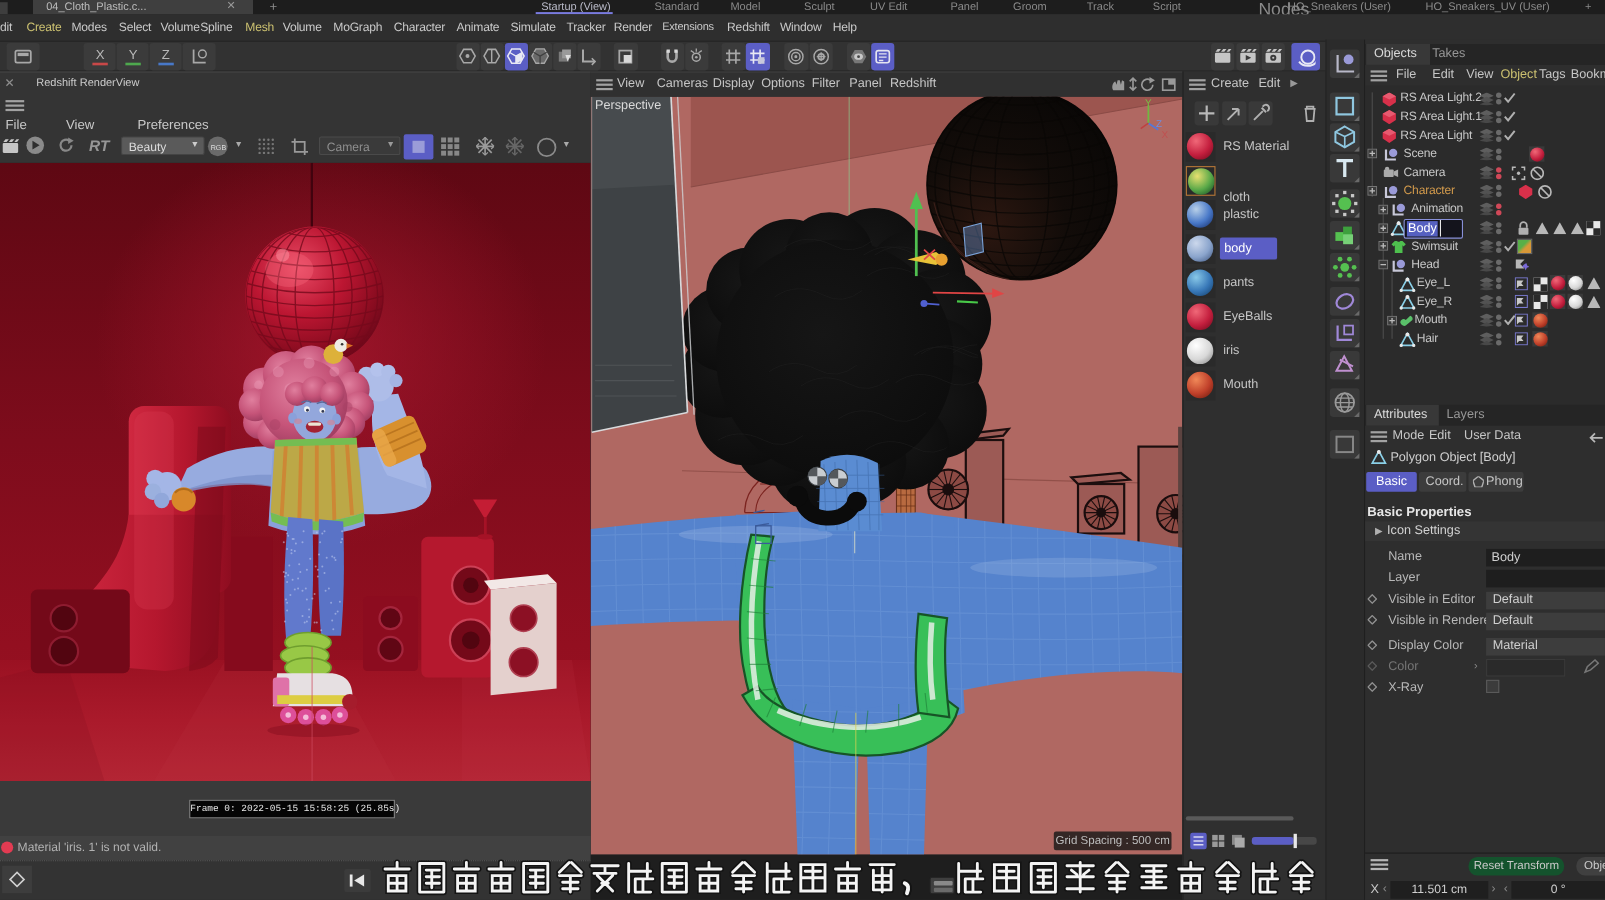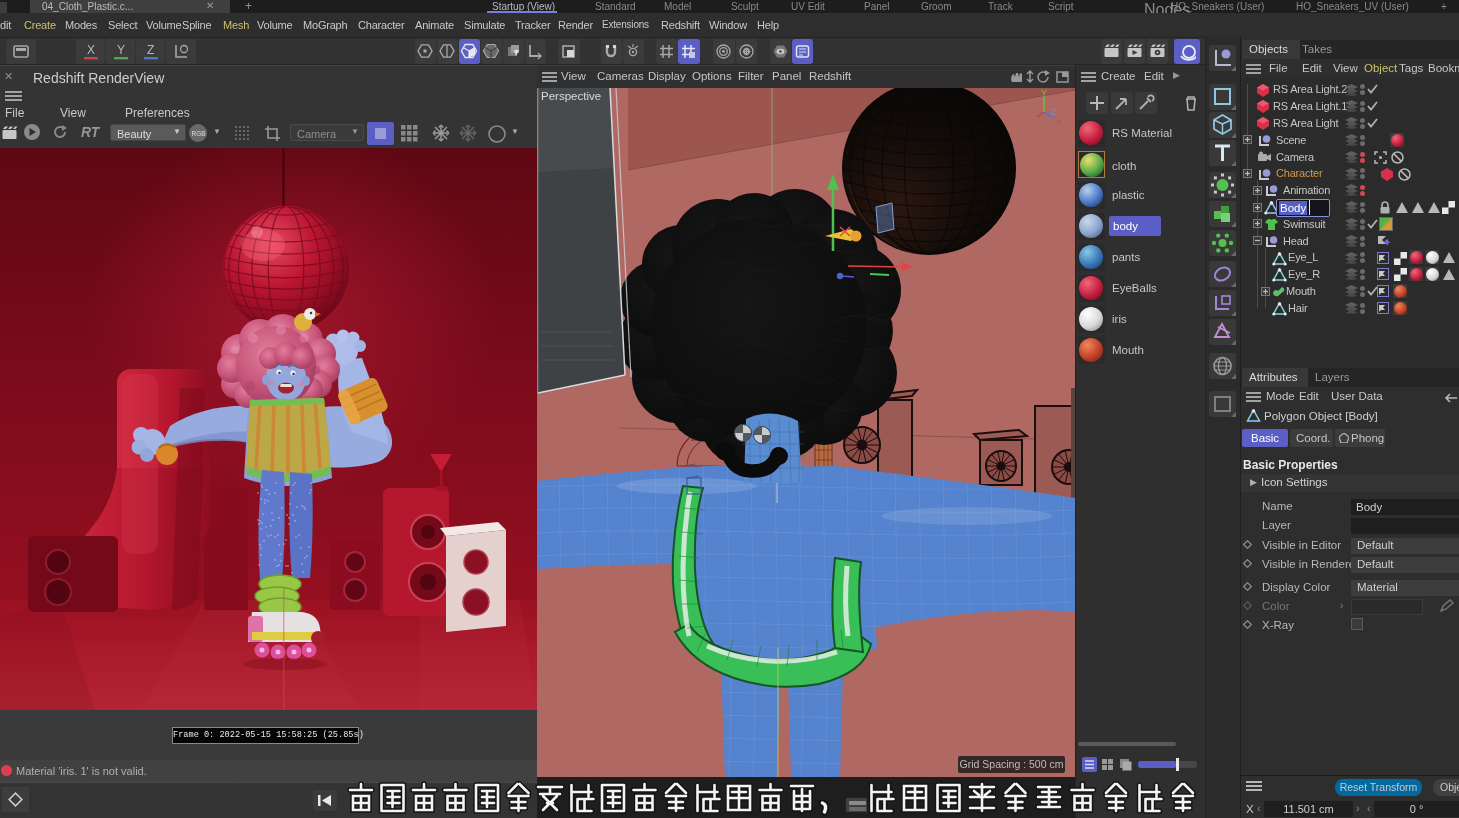--- a/index.html
+++ b/index.html
@@ -199,21 +199,21 @@
     </svg>
   </div>
 <div class="tile sel" style="left:1174px;top:39px;width:26px;height:25px;padding:3px 0 0 3px">
     <svg width="19" height="19" viewBox="0 0 19 19">
       <circle cx="12" cy="10" r="6" fill="none" stroke="#e8e8f4" stroke-width="1.8"></circle>
       <path d="M4,14 a9,7 0 0 0 16,0" fill="none" stroke="#e8e8f4" stroke-width="1.8"></path>
     </svg>
   </div>
 <div class="ab" style="left:0;top:65px;width:537px;height:83px;background:#343434;border-top:1px solid #454545"></div>
 <div class="tx" style="left:4px;top:71px;font-size:11px;color:#8e8e8e">✕</div>
-<div class="tx" style="left:33px;top:71px;font-size:14px;color:#cccccc">Redshift RenderView</div>
+<div class="tx" style="left:33px;top:71px;font-size:10px;color:#cccccc">Redshift RenderView</div>
 <div class="ham ab" style="left:5px;top:91px;width:17px">
     <i></i>
     <i></i>
     <i></i>
   </div>
 <div class="tx" style="left:5px;top:107px;color:#c9c9c9">File</div>
 <div class="tx" style="left:60px;top:107px;color:#c9c9c9">View</div>
 <div class="tx" style="left:125px;top:107px;color:#c9c9c9">Preferences</div>
 <div class="ab" style="left:0;top:124px;width:18px;height:18px">
     <svg width="18" height="18" viewBox="0 0 18 18">
@@ -909,21 +909,21 @@
       <path d="M6,7 h10 M8,7 v-2 h6 v2 M7,7 l1,11 h6 l1,-11" fill="none" stroke="#b0b0b0" stroke-width="1.6"></path>
     </svg>
   </div>
 <div class="ab" style="left:1078px;top:120px;width:27px;height:27px;background:#2a2a2a;">
     <div style="position:absolute;left:1px;top:1px;width:24px;height:24px;border-radius:50%;background:radial-gradient(circle at 35% 30%,#f06878,#c41f3e 55%,#7e0d22 90%)"></div>
   </div>
 <div class="tx" style="left:1112px;top:128px;font-size:11.5px;color:#c6c6c6">RS Material</div>
 <div class="ab" style="left:1078px;top:151px;width:27px;height:27px;background:#2a2a2a;border:1px solid #b87838;">
     <div style="position:absolute;left:1px;top:1px;width:24px;height:24px;border-radius:50%;background:radial-gradient(circle at 35% 30%,#e8e070,#58a848 55%,#1e5a28 90%)"></div>
   </div>
-<div class="tx" style="left:1112px;top:161px;font-size:11.5px;color:#c6c6c6">cloth</div>
+<div class="tx" style="left:1112px;top:175px;font-size:11.5px;color:#c6c6c6">cloth</div>
 <div class="ab" style="left:1078px;top:182px;width:27px;height:27px;background:#2a2a2a;">
     <div style="position:absolute;left:1px;top:1px;width:24px;height:24px;border-radius:50%;background:radial-gradient(circle at 35% 30%,#b8d0e8,#4878c8 55%,#1e3a78 90%)"></div>
   </div>
 <div class="tx" style="left:1112px;top:190px;font-size:11.5px;color:#c6c6c6">plastic</div>
 <div class="ab" style="left:1078px;top:213px;width:27px;height:27px;background:#2a2a2a;">
     <div style="position:absolute;left:1px;top:1px;width:24px;height:24px;border-radius:50%;background:radial-gradient(circle at 35% 30%,#ccd8ec,#8aa4cc 55%,#4a628c 90%)"></div>
   </div>
 <div class="ab" style="left:1109px;top:216px;width:52px;height:20px;background:#5b5ec5;border-radius:2px"></div>
 <div class="tx" style="left:1113px;top:221px;font-size:11.5px;color:#fff">body</div>
 <div class="ab" style="left:1078px;top:244px;width:27px;height:27px;background:#2a2a2a;">
@@ -1491,21 +1491,21 @@
     <rect x="1.8" y="1.8" width="5.4" height="5.4" transform="rotate(45 4.5 4.5)" fill="none" stroke="#909090" stroke-width="1.2"></rect>
   </svg>
 <div class="tx" style="left:1262px;top:620px;font-size:11.5px;color:#b8b8b8">X-Ray</div>
 <div class="ab" style="left:1351px;top:618px;width:12px;height:12px;background:#3b3b3b;border:1px solid #5a5a5a"></div>
 <div class="ab" style="left:1241px;top:775px;width:218px;height:43px;background:#2e2e2e;border-top:1px solid #1c1c1c"></div>
 <div class="ham ab" style="left:1246px;top:781px;width:16px">
     <i style="background:#b5b5b5"></i>
     <i style="background:#b5b5b5"></i>
     <i style="background:#b5b5b5"></i>
   </div>
-<div class="ab" style="left:1335px;top:779px;width:87px;height:17px;background:#0369a1;border-radius:8px;font-size:10.5px;color:#c9c9c9;text-align:center;line-height:17px">Reset Transform</div>
+<div class="ab" style="left:1335px;top:779px;width:87px;height:17px;background:#14532d;border-radius:8px;font-size:10.5px;color:#c9c9c9;text-align:center;line-height:17px">Reset Transform</div>
 <div class="ab" style="left:1433px;top:779px;width:26px;height:17px;background:#404040;border-radius:8px 0 0 8px;font-size:10.5px;color:#c9c9c9;padding-left:7px;line-height:17px">Obje</div>
 <div class="tx" style="left:1246px;top:804px;font-size:11.5px;color:#c9c9c9">X</div>
 <div class="tx" style="left:1257px;top:803px;font-size:11px;color:#8a8a8a">‹</div>
 <div class="ab" style="left:1264px;top:801px;width:89px;height:16px;background:#1f1f1f;font-size:11px;color:#cfcfcf;text-align:center;line-height:16px">11.501 cm</div>
 <div class="tx" style="left:1356px;top:803px;font-size:11px;color:#8a8a8a">›</div>
 <div class="tx" style="left:1367px;top:803px;font-size:11px;color:#8a8a8a">‹</div>
 <div class="ab" style="left:1374px;top:801px;width:85px;height:16px;background:#1f1f1f;font-size:11px;color:#cfcfcf;text-align:center;line-height:16px">0 °</div>
 <svg class="ab" style="left:346px;top:779px" width="880" height="39" viewBox="0 0 880 39">
 <path d="M13,1 v6 M2,7 h22 M5,13 h16 v14 h-16 z M13,13 v14 M5,20 h16" transform="translate(2,4)" stroke="#141414" stroke-width="5.5" fill="none" stroke-linecap="round"></path>
     <path d="M13,1 v6 M2,7 h22 M5,13 h16 v14 h-16 z M13,13 v14 M5,20 h16" transform="translate(2,4)" stroke="#f4f4f4" stroke-width="2.6" fill="none" stroke-linecap="round"></path>

